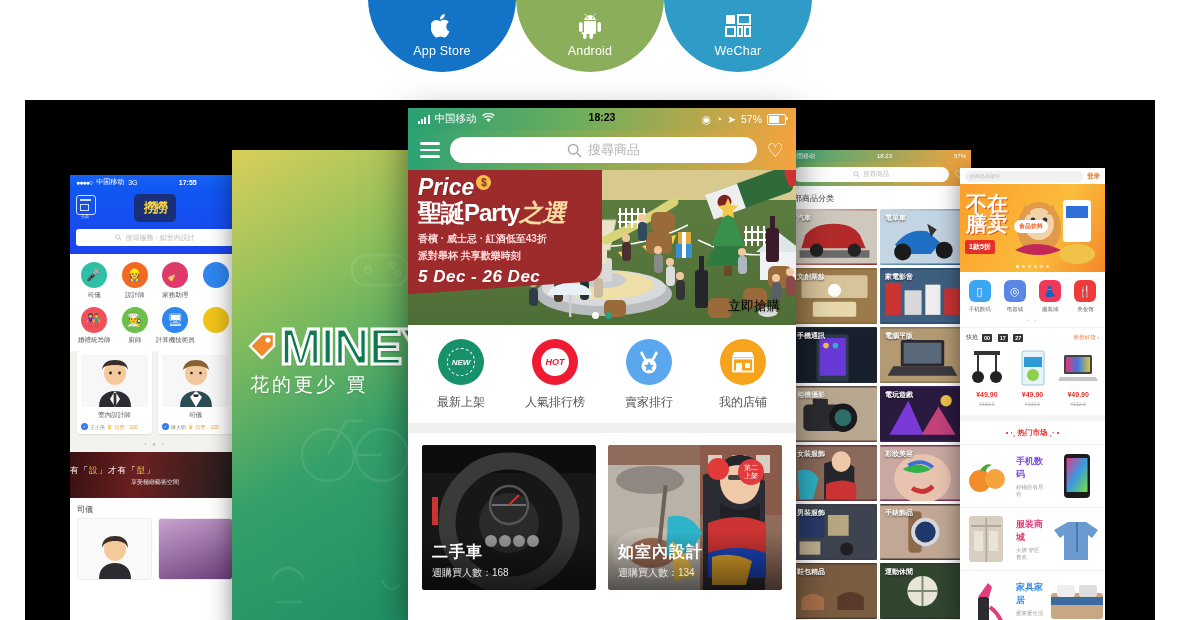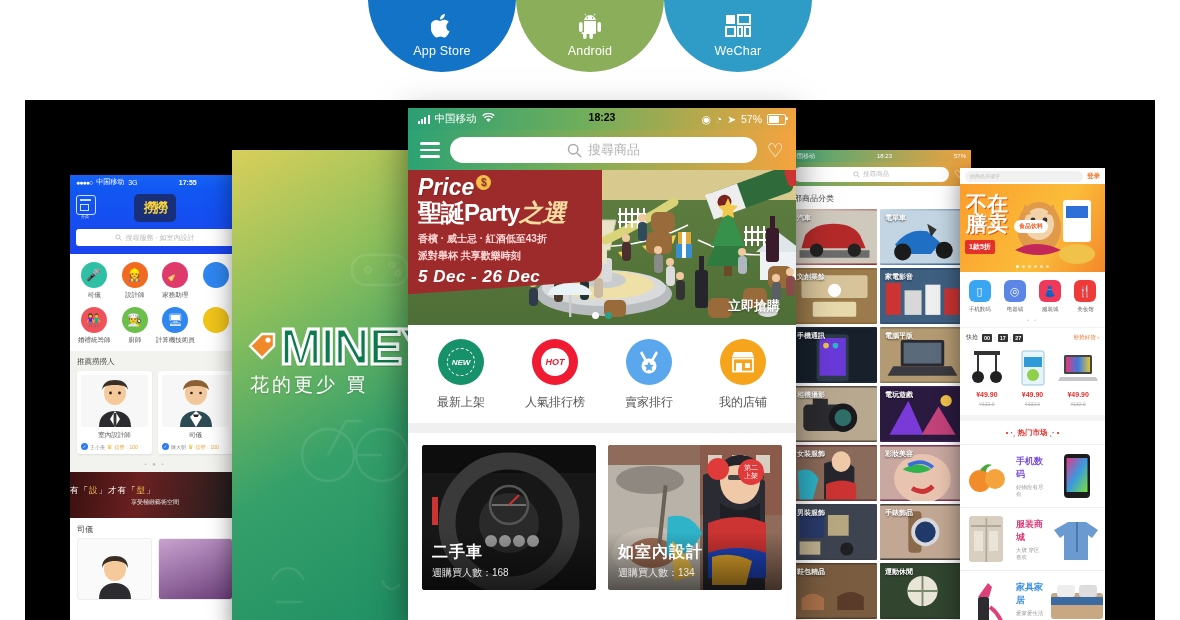--- a/index.html
+++ b/index.html
@@ -88,21 +88,21 @@
   .bn-grass{position:absolute;inset:0;background:linear-gradient(180deg,#5f7f41,#4e6e37);}
   .bn-topband{position:absolute;left:0;top:0;width:100%;height:30px;background:#d8c98f;}
   .bn-red{position:absolute;left:-14px;top:-10px;width:208px;height:128px;background:#9e2b2b;transform:skewY(-4deg);border-radius:0 0 14px 0;}
   .bn-txt{position:absolute;left:10px;top:4px;width:200px;color:#fff;}
   .bn-price{font-size:23px;font-style:italic;font-weight:bold;color:#fff;text-shadow:1px 1px 0 rgba(0,0,0,.2);}
   .bn-s{display:inline-flex;width:15px;height:15px;border-radius:50%;background:#f4c04a;color:#9e2b2b;font-size:10px;align-items:center;justify-content:center;vertical-align:super;margin-left:2px;font-style:normal;}
   .bn-party{font-size:24px;font-weight:bold;color:#fff;letter-spacing:-1px;margin-top:-4px;}
   .bn-party em{font-style:italic;color:#f5dca0;}
   .bn-l1,.bn-l2{font-size:10px;color:#ffd9d9;margin-top:3px;font-weight:bold;}
   .bn-date{font-size:17px;font-weight:bold;color:#fff;margin-top:4px;font-style:italic;letter-spacing:.5px;}
-  .bn-cta{position:absolute;right:16px;bottom:10px;color:#ffffff;font-size:13px;font-weight:bold;text-shadow:0 1px 2px rgba(0,0,0,.4);}
+  .bn-cta{position:absolute;right:16px;bottom:10px;color:#000000;font-size:13px;font-weight:normal;text-shadow:0 1px 2px rgba(0,0,0,.4);}
   .bn-dots{position:absolute;left:0;right:0;bottom:6px;display:flex;justify-content:center;gap:6px;}
   .bn-dots i{width:7px;height:7px;border-radius:50%;background:#fff;display:block;}
   .bn-dots i.on{background:#2f9d86;}
   
   .m-quick{display:flex;background:#fff;padding:14px 6px 12px;}
   .q-item{flex:1;display:flex;flex-direction:column;align-items:center;gap:9px;}
   .q-ico{width:46px;height:46px;border-radius:50%;display:flex;align-items:center;justify-content:center;color:#fff;}
   .q-lbl{font-size:12px;color:#555;}
   .q-new{background:#17916a;} .q-hot{background:#f01a32;} .q-rank{background:#5ba7ee;} .q-shop{background:#f5a41c;}
   .q-badge{border:1.6px dashed #fff;border-radius:50%;width:26px;height:26px;display:flex;align-items:center;justify-content:center;font-size:8px;font-weight:bold;font-style:italic;}
@@ -265,21 +265,20 @@
         <div class="l-clbl">廚師</div>
       </div>
       <div class="l-cat">
         <div class="l-cico" style="background:#2f86ef">🖥</div>
         <div class="l-clbl">計算機技術員</div>
       </div>
       <div class="l-cat">
         <div class="l-cico" style="background:#f0c419"></div>
       </div>
     </div>
-    <div class="l-sechd">推薦撈撈人</div>
     <div class="l-cardrow">
       <div class="l-card">
         <div class="l-ava">
           <svg width="40" height="50" viewBox="0 0 40 50">
             <ellipse cx="20" cy="16" rx="11" ry="12" fill="#f5c99a"></ellipse>
             <path d="M7 14c0-8 6-11 13-11s13 3 13 11c0-4-4-6-13-6S7 10 7 14z" fill="#3a2e28"></path>
             <path d="M4 50c0-11 7-16 16-16s16 5 16 16z" fill="#2c2c30"></path>
             <path d="M20 34 15 42l5 8 5-8z" fill="#fff"></path>
             <rect x="18.6" y="36" width="2.8" height="13" fill="#333"></rect>
             <circle cx="15.5" cy="16" r="1.4" fill="#222"></circle>

